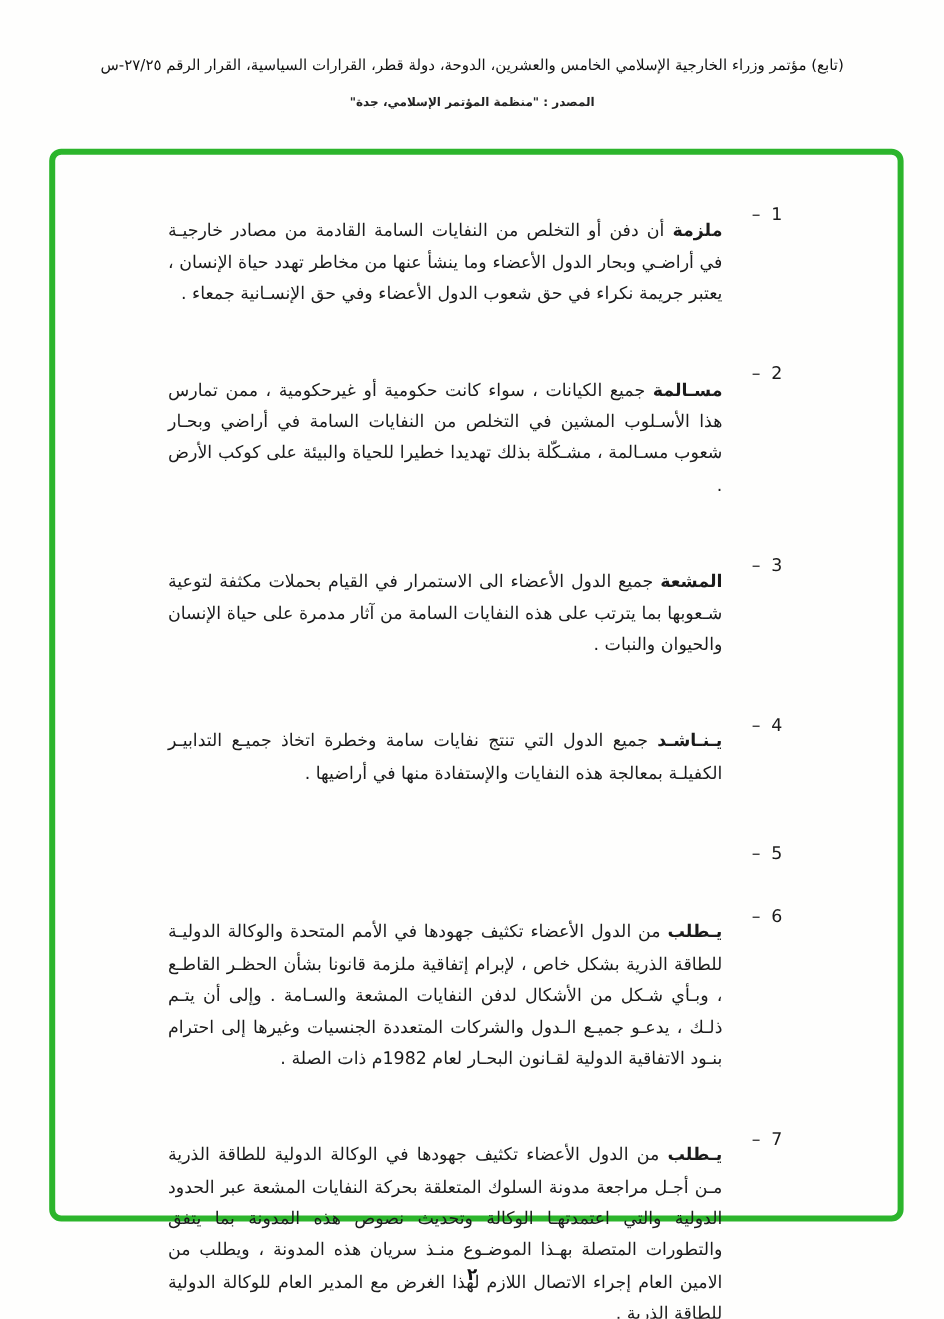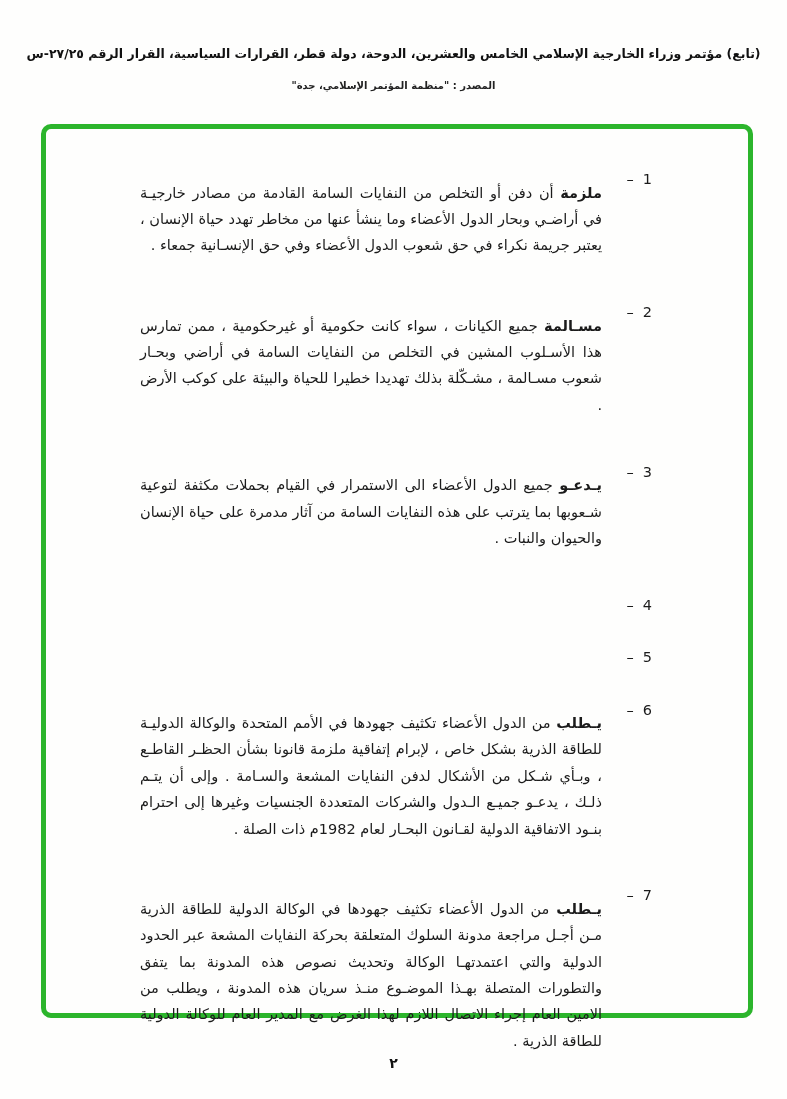--- a/index.html
+++ b/index.html
@@ -18,21 +18,21 @@
     background: #fefefd;
     direction: rtl;
     overflow: hidden;
   }
   .doc-header {
     position: absolute;
     top: 46px;
     left: 20px;
     right: 20px;
     text-align: center;
-    font-weight: bold;
+    font-weight: normal;
     font-size: 12.5px;
     letter-spacing: 0;
     color: #111;
   }
   .doc-source {
     position: absolute;
     top: 80px;
     left: 20px;
     right: 20px;
     text-align: center;
@@ -112,28 +112,29 @@
             <span class="dash">–</span>
           </span>
         <p class="text"><span class="lead">مسـالمة</span> <span>جميع الكيانات ، سواء كانت حكومية أو غيرحكومية ، ممن تمارس هذا الأسـلوب المشين في التخلص من النفايات السامة في أراضي وبحـار شعوب مسـالمة ، مشـكّلة بذلك تهديدا خطيرا للحياة والبيئة على كوكب الأرض .</span></p>
       </div>
 
       <div class="item">
         <span class="marker">
             <span class="num">3</span>
             <span class="dash">–</span>
           </span>
-        <p class="text"><span class="lead">يـدعـو</span> <span>جميع الدول الأعضاء الى الاستمرار في القيام بحملات مكثفة لتوعية شـعوبها بما يترتب على هذه النفايات السامة من آثار مدمرة على حياة الإنسان والحيوان والنبات .</span></p>
+        <p class="text"><span class="lead">المشعة</span> <span>جميع الدول الأعضاء الى الاستمرار في القيام بحملات مكثفة لتوعية شـعوبها بما يترتب على هذه النفايات السامة من آثار مدمرة على حياة الإنسان والحيوان والنبات .</span></p>
       </div>
 
       <div class="item">
         <span class="marker">
             <span class="num">4</span>
             <span class="dash">–</span>
           </span>
+        <p class="text"><span class="lead">يـنـاشـد</span> <span>جميع الدول التي تنتج نفايات سامة وخطرة اتخاذ جميـع التدابيـر الكفيلـة بمعالجة هذه النفايات والإستفادة منها في أراضيها .</span></p>
       </div>
 
       <div class="item">
         <span class="marker">
             <span class="num">5</span>
             <span class="dash">–</span>
           </span>
       </div>
 
       <div class="item">

